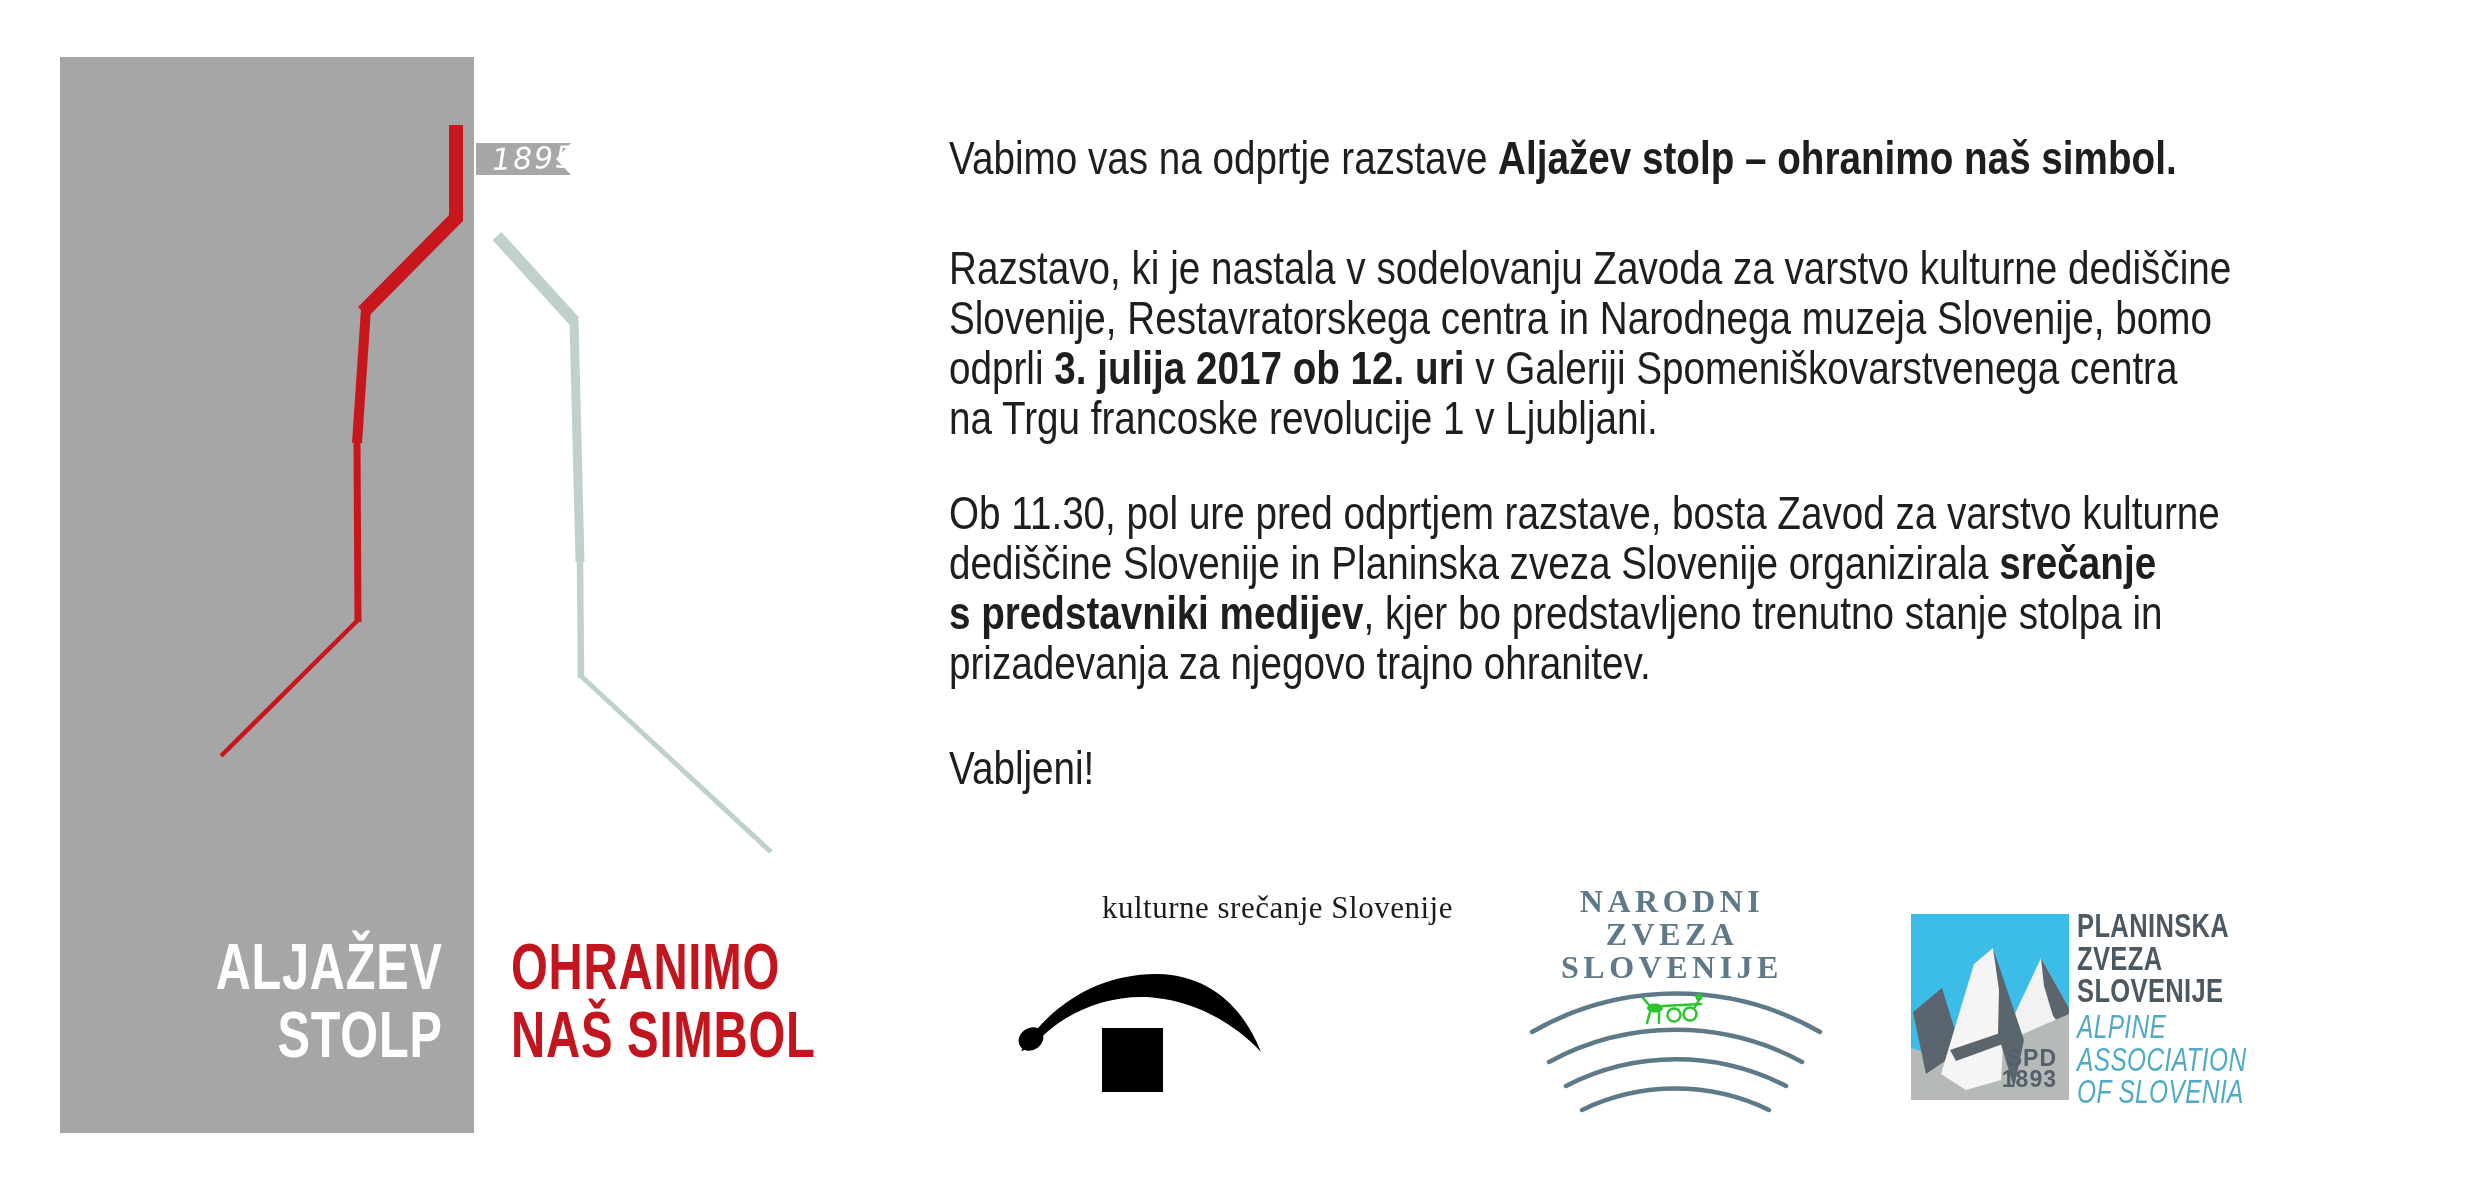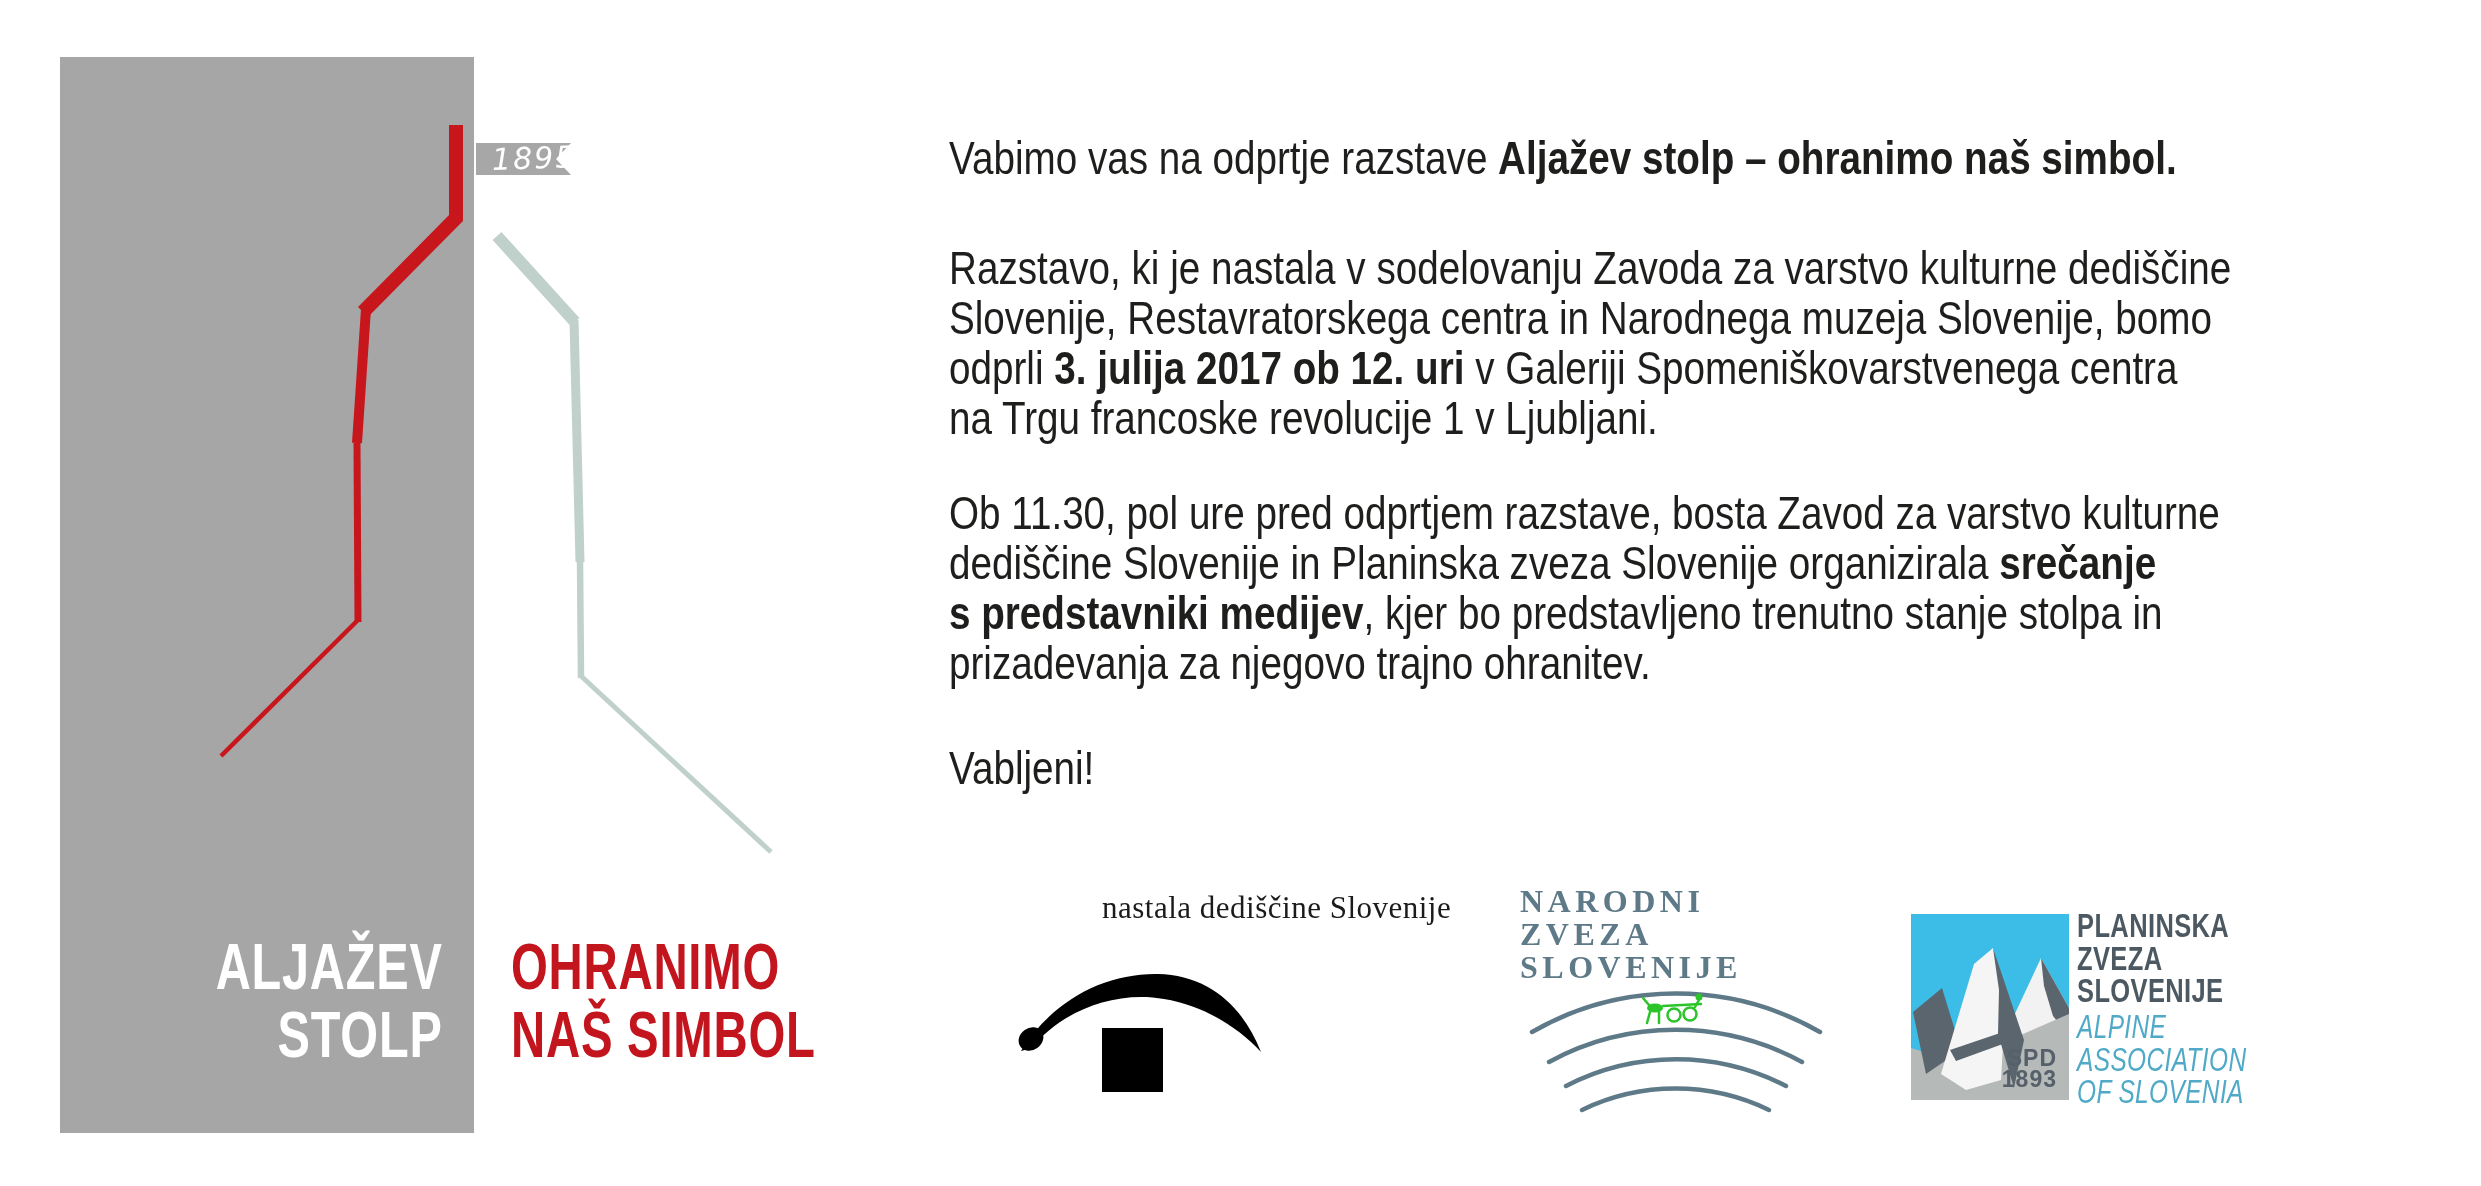--- a/index.html
+++ b/index.html
@@ -39,21 +39,21 @@
   .closing-line { margin-top:55px; }
   .bold { font-weight:bold; }
 
   
   .zvkds-text {
     position:absolute; left:1102px; top:891px;
     font-family:"Liberation Serif", serif; font-size:31px; line-height:34px;
     color:#1b1b1b; letter-spacing:0.5px; white-space:nowrap;
   }
   .nms-text {
-    position:absolute; left:1520px; top:885px; width:304px; text-align:left;
+    position:absolute; left:1520px; top:885px; width:304px; text-align:center;
     font-family:"Liberation Serif", serif; font-weight:bold;
     font-size:32px; line-height:33px; letter-spacing:4.5px; color:#5e7987;
     white-space:nowrap;
   }
   .pzs-text {
     position:absolute; left:2077px; top:909px;
     font-size:34px; line-height:32.5px; font-weight:bold; color:#4c5962;
     letter-spacing:0.5px; white-space:nowrap;
     transform:scaleX(0.75); transform-origin:left top;
   }
@@ -176,21 +176,21 @@
       </div>
       <div class="line">prizadevanja za njegovo trajno ohranitev.</div>
     </div>
 
     <div class="para closing-line">
       <div class="line">Vabljeni!</div>
     </div>
   </div>
 
   <div class="zvkds-text">
-    <div class="line">nastala dediščine Slovenije</div>
+    <div class="line">kulturne srečanje Slovenije</div>
   </div>
 
   <div class="nms-text">
     <div class="line">NARODNI</div>
     <div class="line">ZVEZA</div>
     <div class="line">SLOVENIJE</div>
   </div>
 
   <div class="pzs-text">
     <div class="line">PLANINSKA</div>

